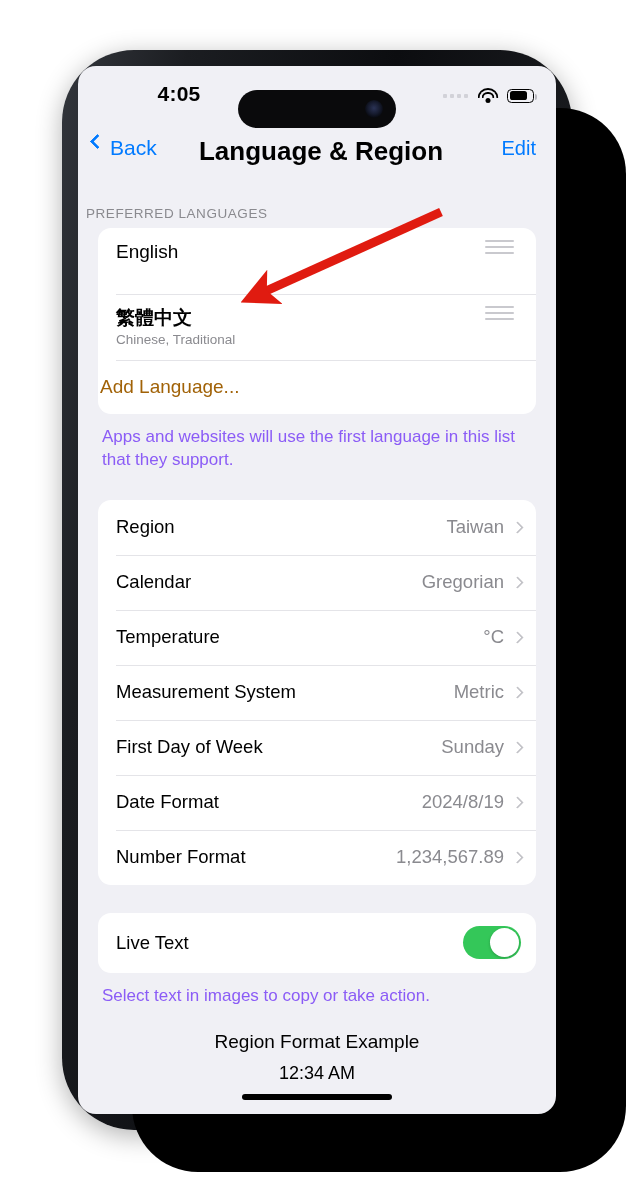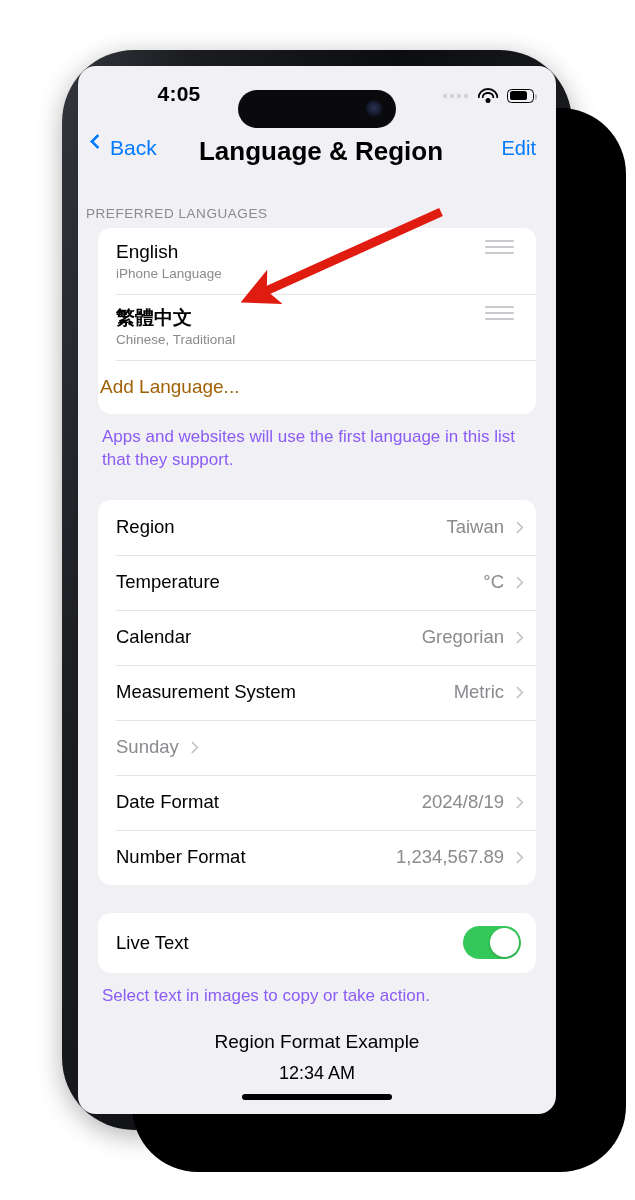--- a/index.html
+++ b/index.html
@@ -182,21 +182,20 @@
 
     <div class="content">
 
       <div class="section-header">PREFERRED LANGUAGES</div>
 
       <div class="card">
 
         <div class="lang-row">
           <div class="lang-texts">
             <div class="lang-name">English</div>
-            <div class="lang-sub">iPhone Language</div>
           </div>
           <div class="reorder">
             <i></i>
               <i></i>
               <i></i>
           </div>
         </div>
 
         <div class="lang-row">
           <div class="lang-texts">
@@ -217,35 +216,36 @@
 
       <div class="gap"></div>
 
       <div class="card">
         <div class="set-row">
           <span class="set-label">Region</span>
           <span class="set-value">Taiwan</span>
           <span class="chev-right"></span>
         </div>
         <div class="set-row">
+          <span class="set-label">Calendar</span>
+          <span class="set-value">Gregorian</span>
+          <span class="chev-right"></span>
+        </div>
+        <div class="set-row">
           <span class="set-label">Temperature</span>
           <span class="set-value">°C</span>
           <span class="chev-right"></span>
         </div>
         <div class="set-row">
-          <span class="set-label">Calendar</span>
-          <span class="set-value">Gregorian</span>
-          <span class="chev-right"></span>
-        </div>
-        <div class="set-row">
           <span class="set-label">Measurement System</span>
           <span class="set-value">Metric</span>
           <span class="chev-right"></span>
         </div>
         <div class="set-row">
+          <span class="set-label">First Day of Week</span>
           <span class="set-value">Sunday</span>
           <span class="chev-right"></span>
         </div>
         <div class="set-row">
           <span class="set-label">Date Format</span>
           <span class="set-value">2024/8/19</span>
           <span class="chev-right"></span>
         </div>
         <div class="set-row">
           <span class="set-label">Number Format</span>

